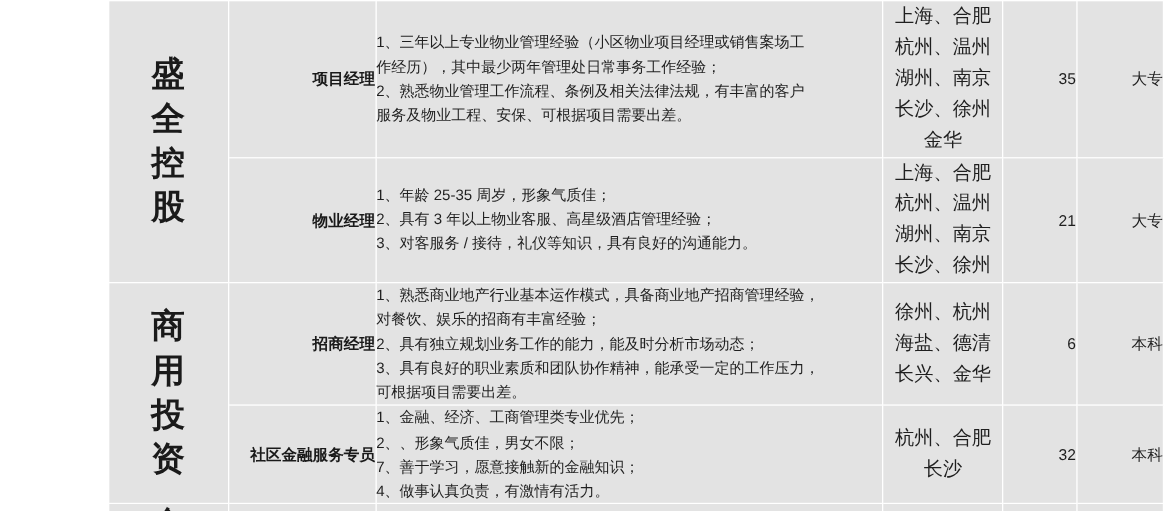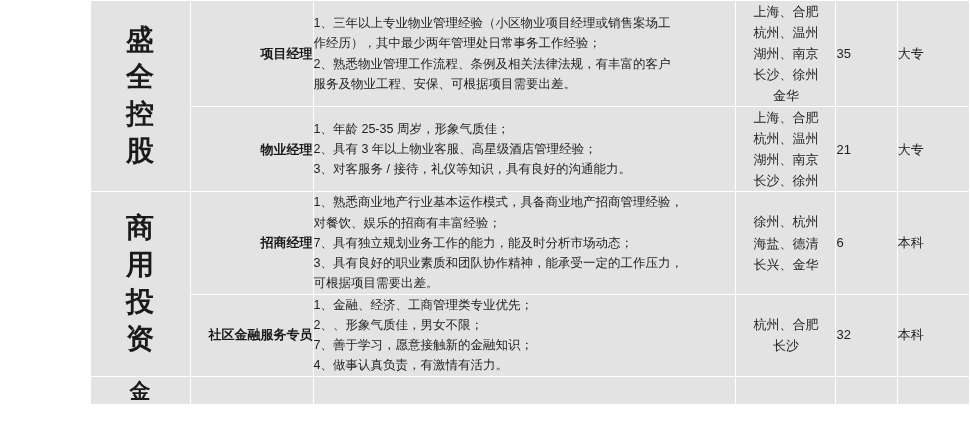--- a/index.html
+++ b/index.html
@@ -73,27 +73,27 @@
     font-size: 12.5px;
     color: #1f1f1f;
     line-height: 1.62;
     white-space: nowrap;
   }
   .city-cell {
     text-align: center;
     padding: 8px 4px;
   }
   .city-line {
-    font-size: 13px;
+    font-size: 16px;
     color: #1f1f1f;
     line-height: 1.62;
     white-space: nowrap;
   }
   .num-cell, .edu-cell {
-    text-align: left;
+    text-align: right;
   }
   .num-text, .edu-text {
     font-size: 13px;
     color: #1f1f1f;
     line-height: 1.5;
   }
   .partial-row td {
     height: 18px;
   }
   .partial-dept {
@@ -173,21 +173,21 @@
       <tr>
         <td class="dept-cell" rowspan="2">
           <span class="dept-text">商用投资</span>
         </td>
         <td class="post-cell">
           <div class="post-text">招商经理</div>
         </td>
         <td class="req-cell">
           <div class="req-line">1、熟悉商业地产行业基本运作模式，具备商业地产招商管理经验，</div>
           <div class="req-line">对餐饮、娱乐的招商有丰富经验；</div>
-          <div class="req-line">7、具有独立规划业务工作的能力，能及时分析市场动态；</div>
+          <div class="req-line">2、具有独立规划业务工作的能力，能及时分析市场动态；</div>
           <div class="req-line">3、具有良好的职业素质和团队协作精神，能承受一定的工作压力，</div>
           <div class="req-line">可根据项目需要出差。</div>
         </td>
         <td class="city-cell">
           <div class="city-line">徐州、杭州</div>
           <div class="city-line">海盐、德清</div>
           <div class="city-line">长兴、金华</div>
         </td>
         <td class="num-cell">
           <div class="num-text">6</div>

